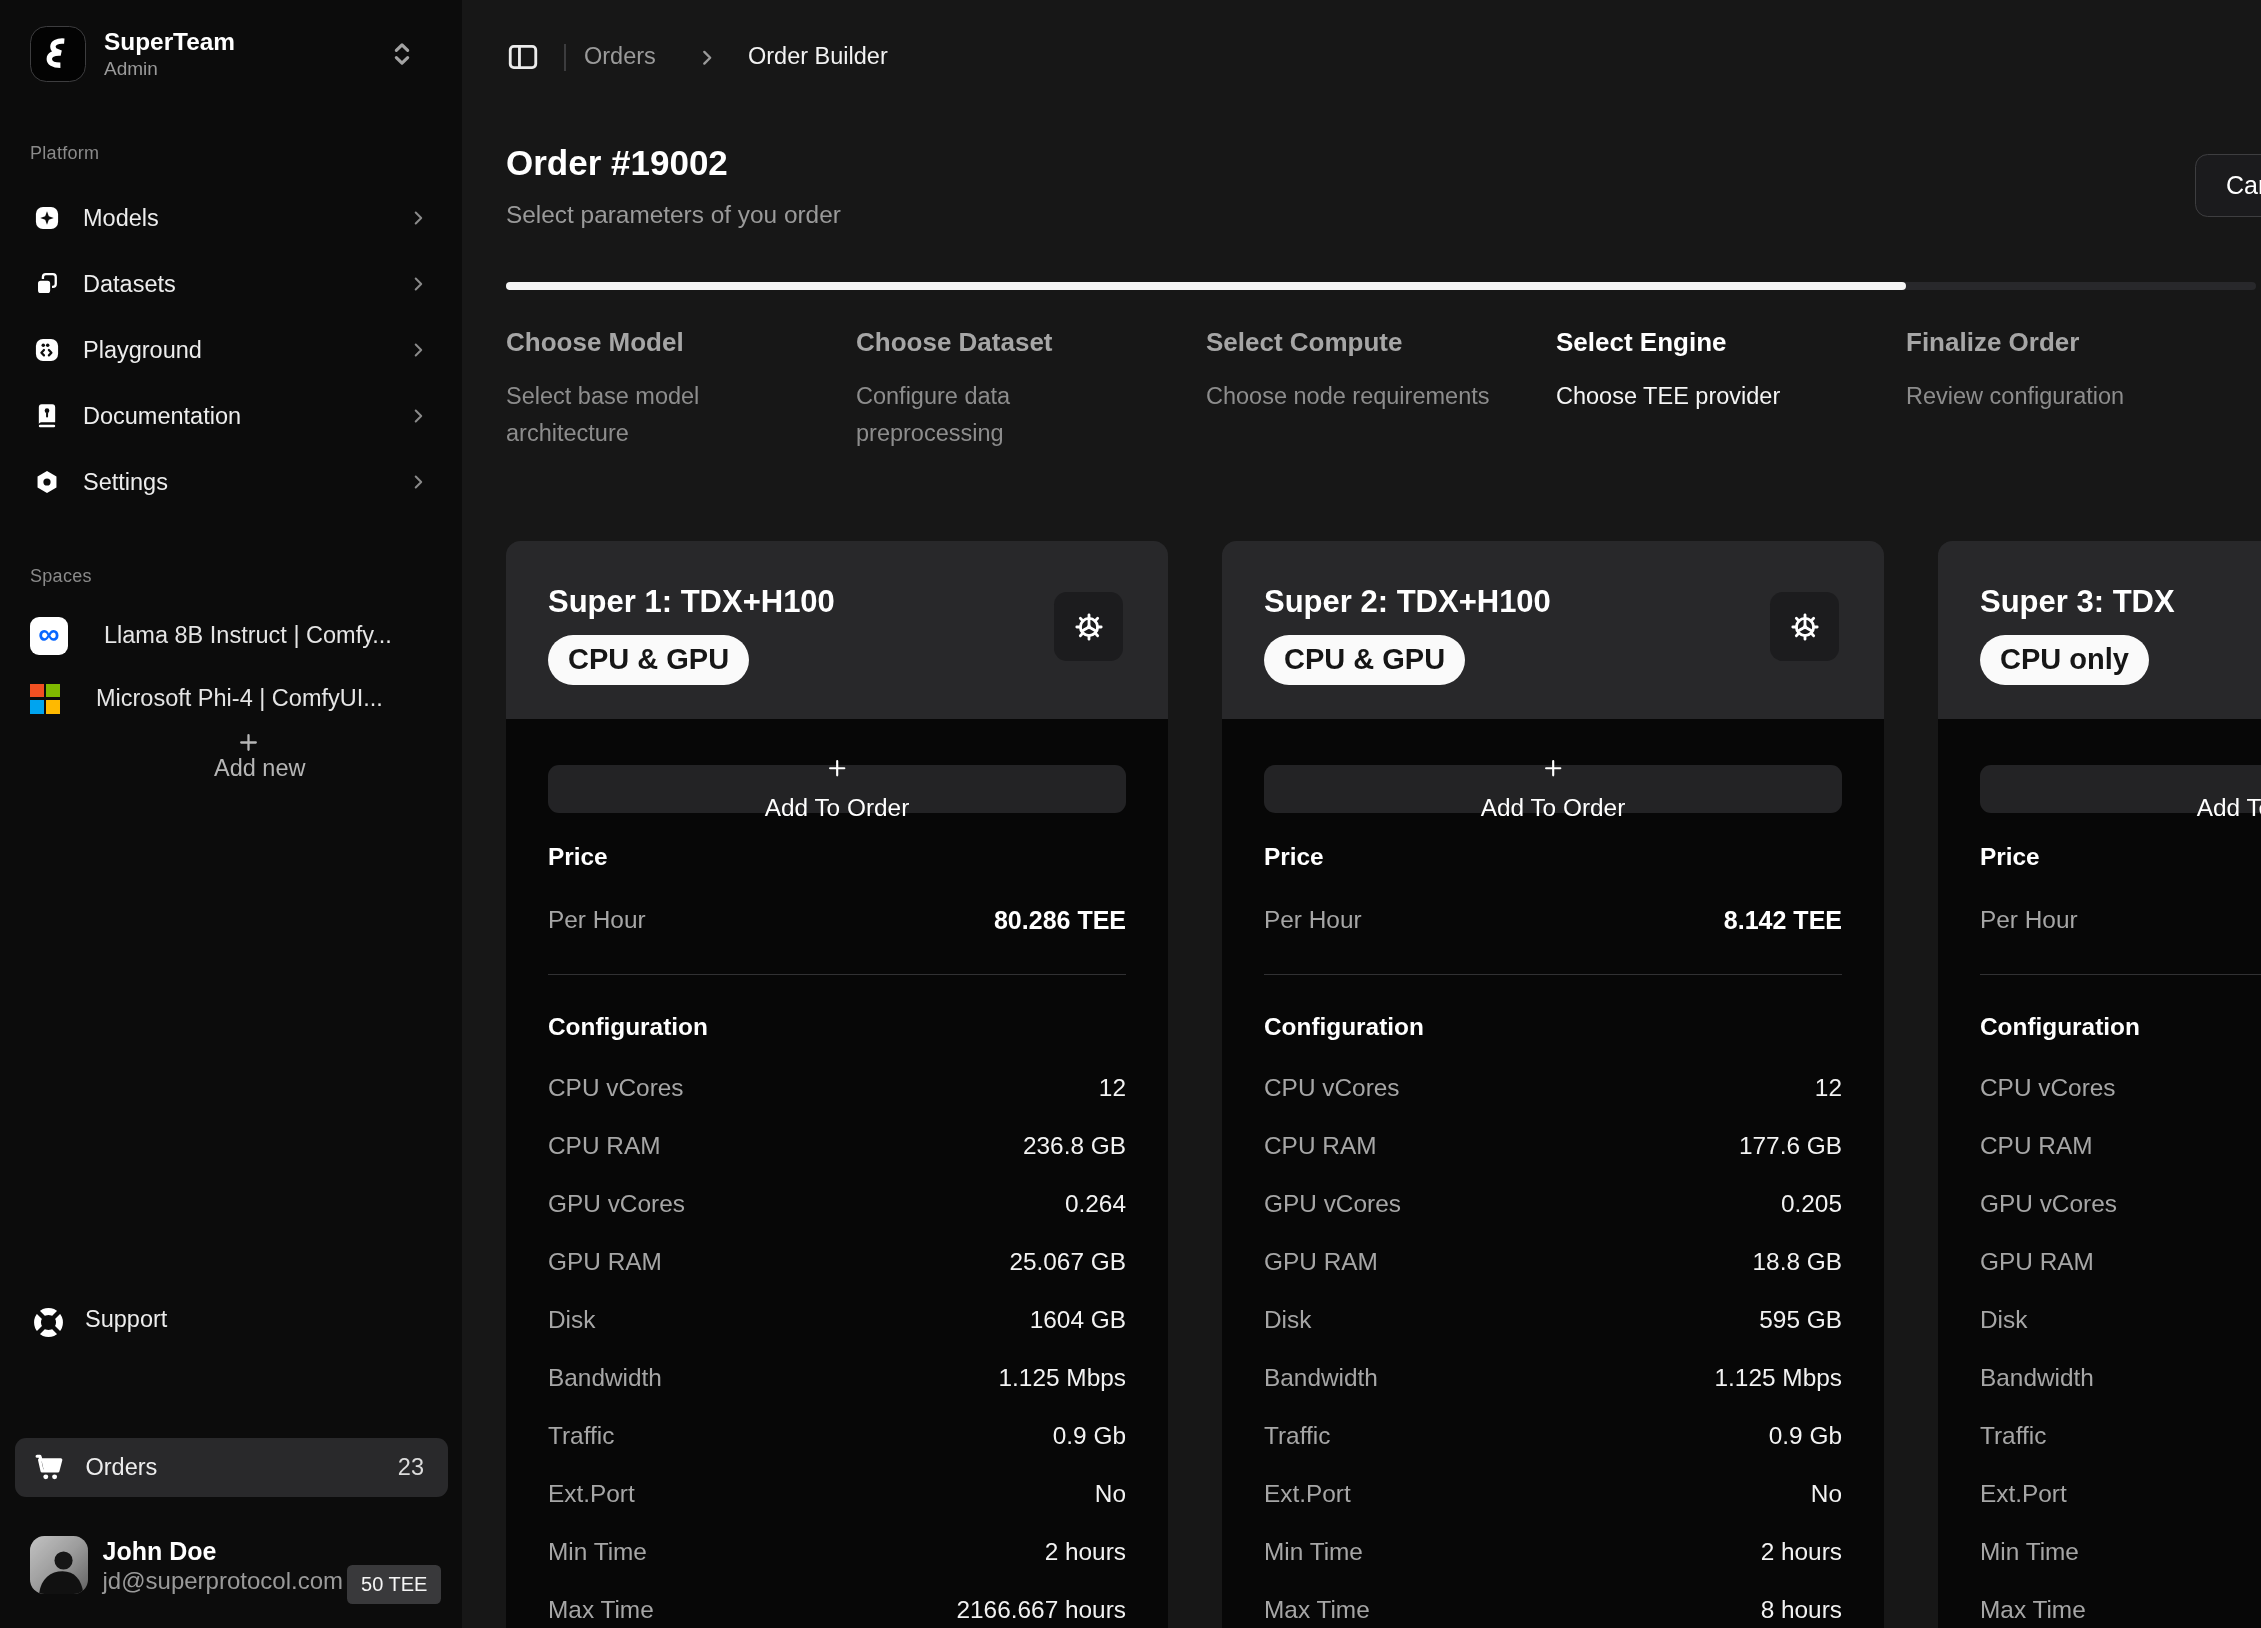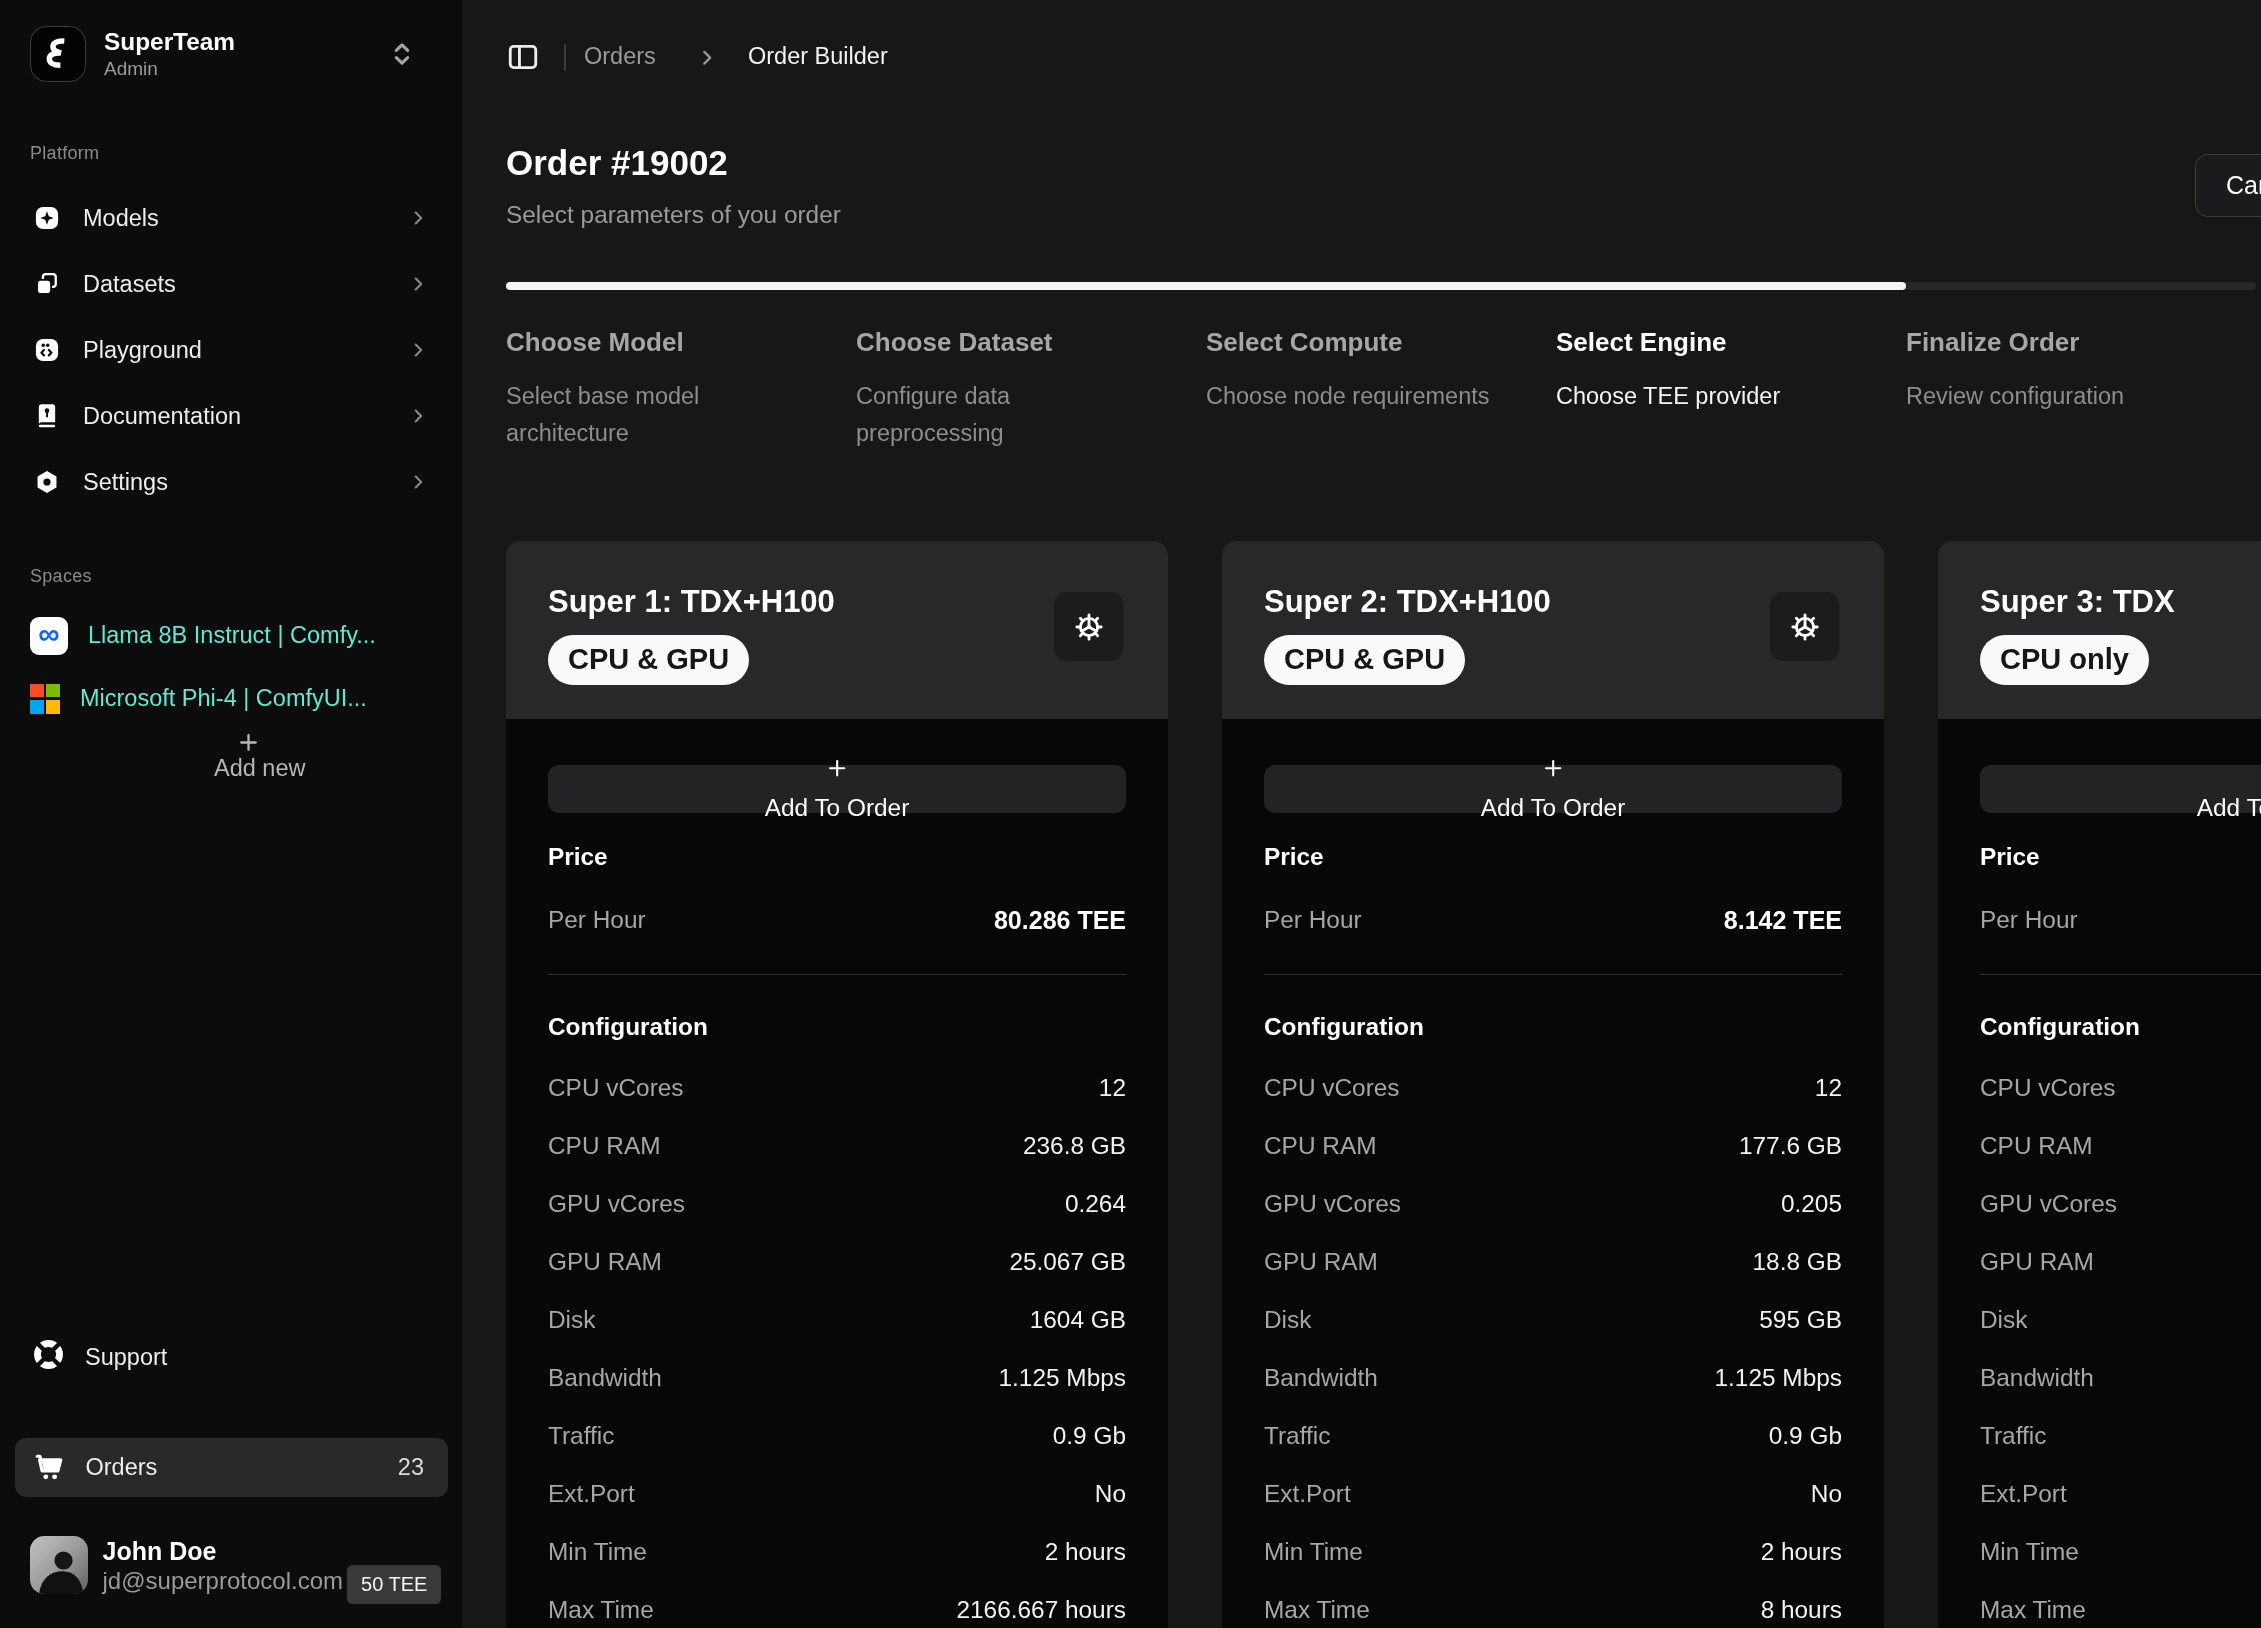--- a/index.html
+++ b/index.html
@@ -22,25 +22,25 @@
   .nav{position:absolute;left:0;top:185px;width:462px;}
   .nav-item{height:66px;display:flex;align-items:center;padding-left:33px;position:relative;cursor:pointer;}
   .nicon{width:28px;height:28px;flex:none;}
   .nav-label{margin-left:22px;font-size:23.5px;color:#ededed;}
   .nav-chev{position:absolute;right:33px;top:50%;transform:translateY(-50%);width:22px;height:22px;}
   .spaces{position:absolute;left:0;top:604px;width:462px;}
   .space-item{height:63px;display:flex;align-items:center;padding-left:30px;cursor:pointer;}
   .space-icon{width:38px;height:38px;border-radius:9px;background:#fff;display:flex;align-items:center;justify-content:center;flex:none;}
   .meta-inf{color:#0866FF;font-size:30px;line-height:1;font-weight:700;margin-top:-2.7px;}
   .ms-grid{width:30px;height:30px;display:grid;grid-template-columns:1fr 1fr;grid-template-rows:1fr 1fr;gap:2.7px;}
-  .space-label{margin-left:20px;font-size:23.5px;color:#5eead4;white-space:nowrap;}
+  .space-label{margin-left:36px;font-size:23.5px;color:#e5e5e5;white-space:nowrap;}
   .add-new{height:60px;display:flex;align-items:center;padding-left:34px;color:#b6b6b6;cursor:pointer;flex-direction:column;}
   .add-new-label{margin-left:23.5px;font-size:23.5px;}
   .bottom-nav{position:absolute;left:0;top:1306px;width:462px;}
-  .b-item{height:65px;display:flex;align-items:flex-end;padding-left:32px;cursor:pointer;}
+  .b-item{height:65px;display:flex;align-items:flex-start;padding-left:32px;cursor:pointer;}
   .b-icon{width:33px;height:33px;flex:none;}
   .b-label{margin-left:20px;font-size:23.5px;color:#ededed;}
   .orders-row{position:absolute;left:14.5px;top:1438px;width:433px;height:59px;background:#29292b;border-radius:11px;
     display:flex;align-items:center;padding:0 23.5px 0 18px;cursor:pointer;}
   .orders-row .b-icon{margin-left:0;}
   .orders-row .b-label{margin-left:20px;}
   .orders-count{margin-left:auto;font-size:23.5px;color:#dcdcdc;}
   .user{position:absolute;left:30px;top:1536px;width:411px;height:62px;display:flex;cursor:pointer;}
   .avatar{width:58px;height:58px;border-radius:14.5px;overflow:hidden;flex:none;}
   .user-text{margin-left:14.5px;min-width:0;}

